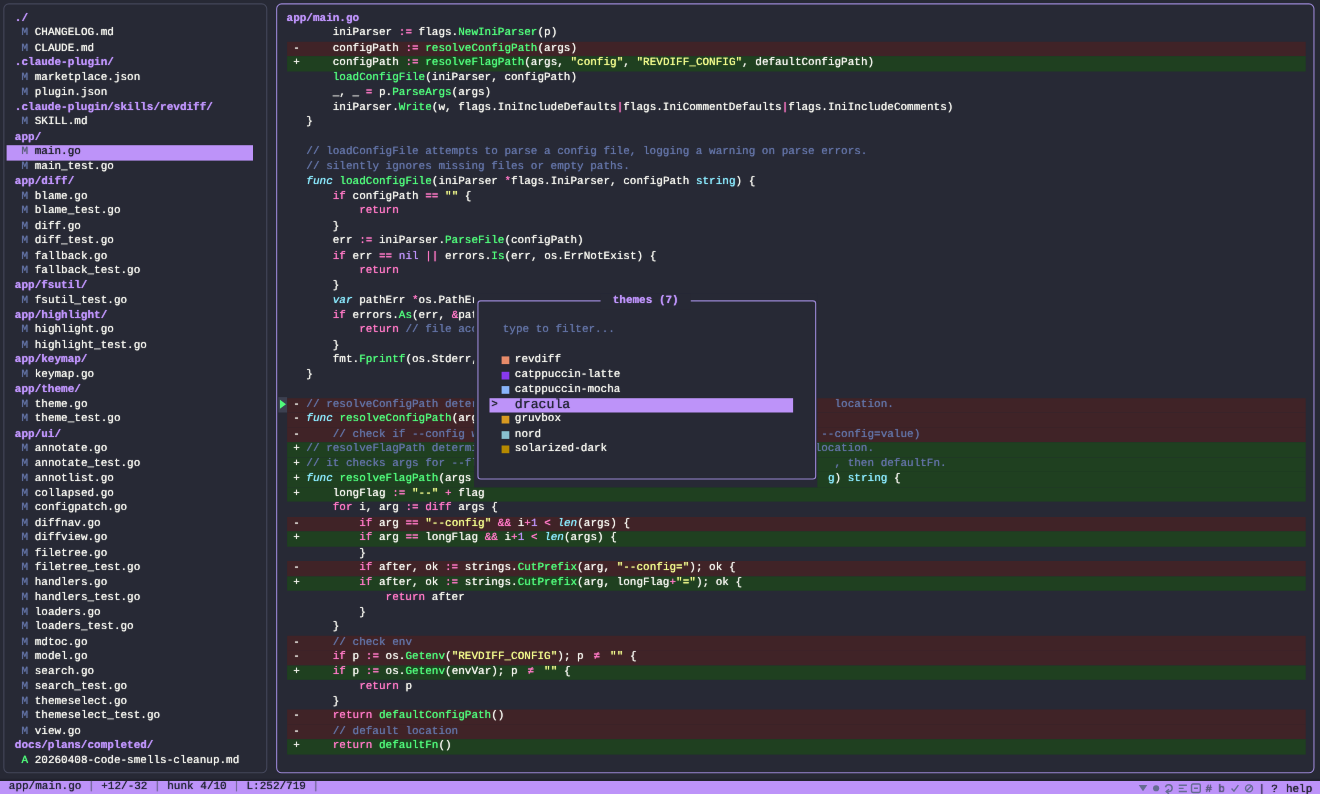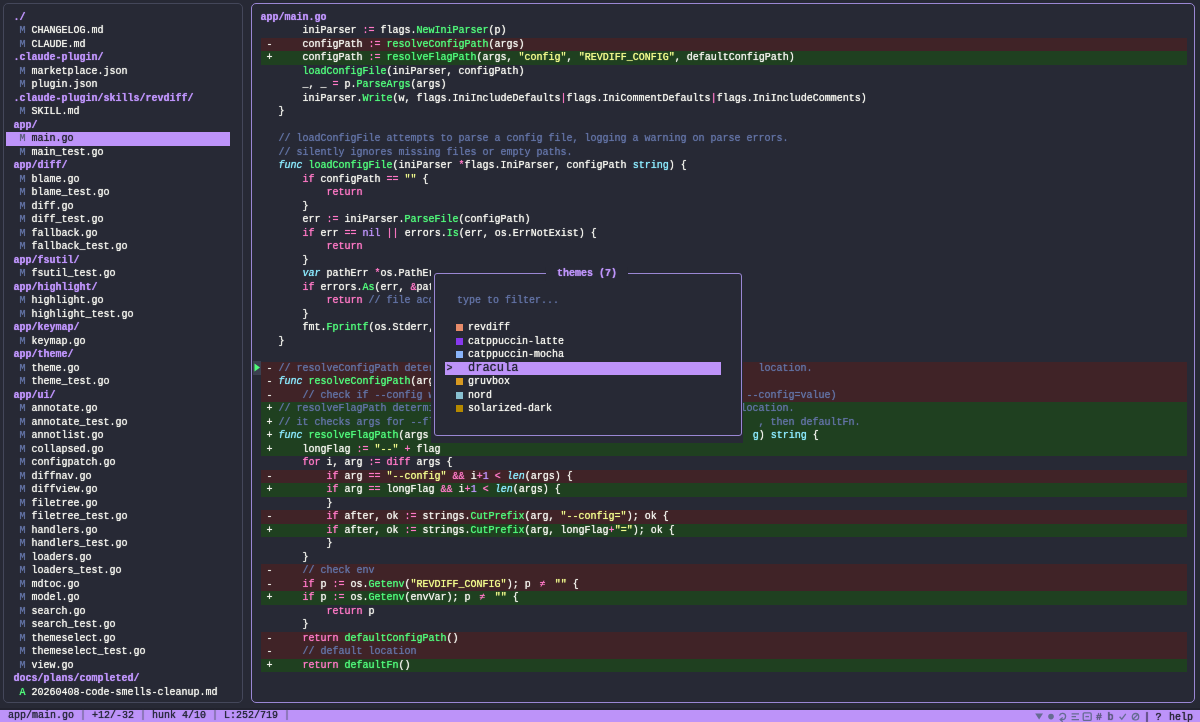--- a/index.html
+++ b/index.html
@@ -128,20 +128,21 @@
 <div class="r add"> + <span class="c">// resolveFlagPath determines the config path                                location.</span></div>
 <div class="r add"> + <span class="c">// it checks args for --flag/--flag=value                                       , then defaultFn.</span></div>
 <div class="r add"> + <span class="kd">func</span> <span class="fn">resolveFlagPath</span>(args []<span class="t">strin</span>                                              <span class="t">g</span>) <span class="t">string</span> {</div>
 <div class="r add"> +     longFlag <span class="k">:=</span> <span class="s">"--"</span> <span class="k">+</span> flag</div>
 <div class="r">       <span class="k">for</span> i, arg <span class="k">:=</span> <span class="k">diff</span> args {</div>
 <div class="r del"> -         <span class="k">if</span> arg <span class="k">==</span> <span class="s">"--config"</span> <span class="k">&amp;&amp;</span> i<span class="k">+</span><span class="num">1</span> <span class="k">&lt;</span> <span class="kd">len</span>(args) {</div>
 <div class="r add"> +         <span class="k">if</span> arg <span class="k">==</span> longFlag <span class="k">&amp;&amp;</span> i<span class="k">+</span><span class="num">1</span> <span class="k">&lt;</span> <span class="kd">len</span>(args) {</div>
 <div class="r">           }</div>
 <div class="r del"> -         <span class="k">if</span> after, ok <span class="k">:=</span> strings.<span class="fn">CutPrefix</span>(arg, <span class="s">"--config="</span>); ok {</div>
 <div class="r add"> +         <span class="k">if</span> after, ok <span class="k">:=</span> strings.<span class="fn">CutPrefix</span>(arg, longFlag<span class="k">+</span><span class="s">"="</span>); ok {</div>
+<div class="r">               <span class="k">return</span> after</div>
 <div class="r">           }</div>
 <div class="r">       }</div>
 <div class="r del"> -     <span class="c">// check env</span></div>
 <div class="r del"> -     <span class="k">if</span> p <span class="k">:=</span> os.<span class="fn">Getenv</span>(<span class="s">"REVDIFF_CONFIG"</span>); p <span class="ne">≠</span> <span class="s">""</span> {</div>
 <div class="r add"> +     <span class="k">if</span> p <span class="k">:=</span> os.<span class="fn">Getenv</span>(envVar); p <span class="ne">≠</span> <span class="s">""</span> {</div>
 <div class="r">           <span class="k">return</span> p</div>
 <div class="r">       }</div>
 <div class="r del"> -     <span class="k">return</span> <span class="fn">defaultConfigPath</span>()</div>
 <div class="r del"> -     <span class="c">// default location</span></div>
 <div class="r add"> +     <span class="k">return</span> <span class="fn">defaultFn</span>()</div>

